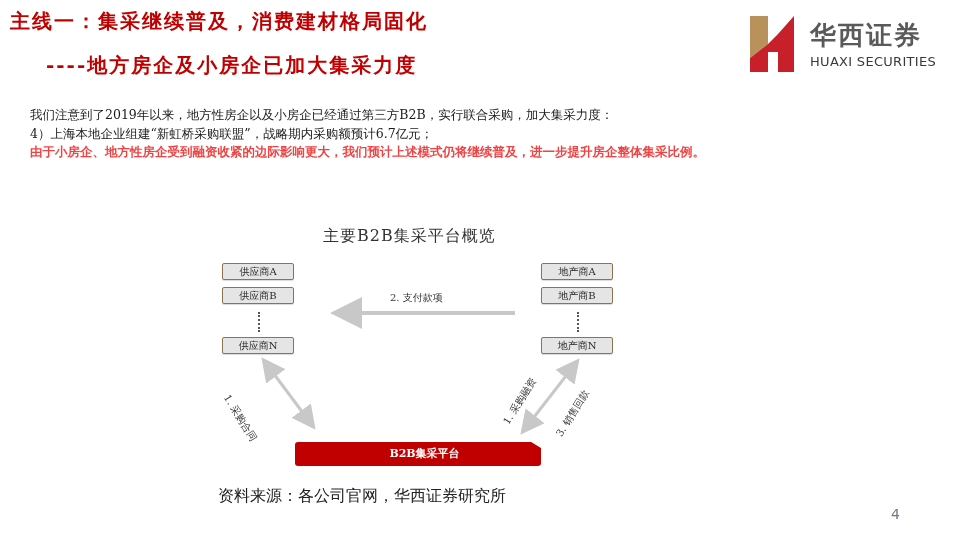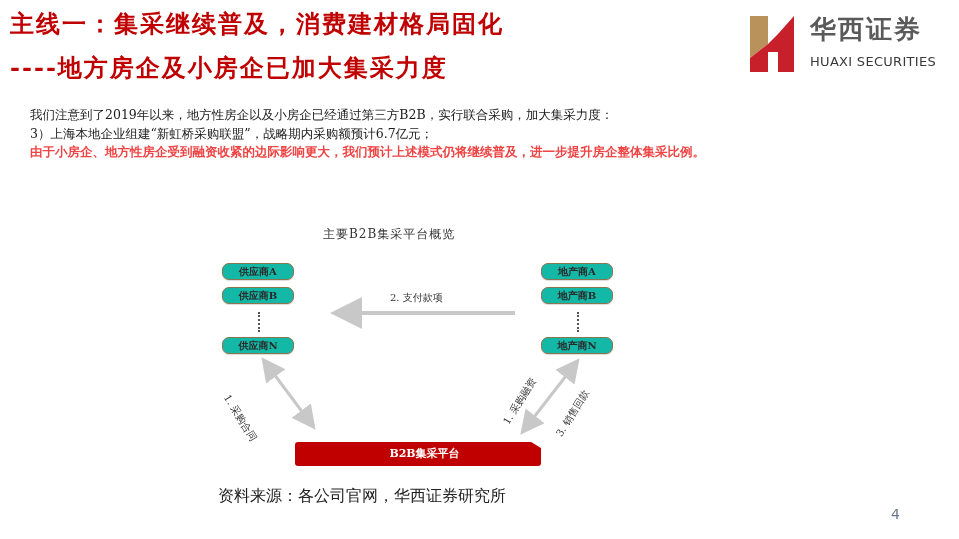--- a/index.html
+++ b/index.html
@@ -1,40 +1,40 @@
 <!DOCTYPE html>
 <html><head>
 <meta charset="utf-8">
 <style>
   * { margin: 0; padding: 0; box-sizing: border-box; }
   html, body { width: 959px; height: 539px; background: #ffffff; overflow: hidden; }
   body { position: relative; font-family: "DejaVu Serif", "Liberation Serif", serif; color: #1a1a1a; }
 
   .title {
     position: absolute; left: 10px; font-family: "DejaVu Serif", serif;
-    font-weight: bold; color: #c00000; font-size: 24px; letter-spacing: 2px; white-space: nowrap;
+    font-weight: bold; color: #c00000; font-size: 20px; letter-spacing: 2px; white-space: nowrap;
   }
   .title-1 { top: 8px; }
-  .title-2 { top: 52px; }
+  .title-2 { top: 52px; margin-left: 36px; }
 
   .logo { position: absolute; left: 748px; top: 12px; width: 200px; height: 60px; }
   .logo-mark { position: absolute; left: 0; top: 4px; width: 48px; height: 56px; }
-  .logo-cn { position: absolute; left: 62px; top: 0; font-size: 26px; font-weight: bold; color: #5a5a5a; letter-spacing: 2px; font-family: "DejaVu Serif", serif; white-space: nowrap; }
+  .logo-cn { position: absolute; left: 62px; top: 6px; font-size: 26px; font-weight: bold; color: #5a5a5a; letter-spacing: 2px; font-family: "DejaVu Serif", serif; white-space: nowrap; }
   .logo-en { position: absolute; left: 62px; top: 42px; font-size: 13px; color: #3a3a3a; font-family: "DejaVu Sans", sans-serif; letter-spacing: 0.3px; white-space: nowrap; }
 
   .body-text { position: absolute; left: 30px; top: 106px; font-size: 12.5px; line-height: 18.5px; color: #1a1a1a; }
   .body-text .line { white-space: nowrap; }
   .body-text .bold { font-weight: bold; color: #ef4444; }
 
-  .diagram-title { position: absolute; left: 323px; top: 226px; font-size: 12px; color: #333; letter-spacing: 1px; white-space: nowrap; }
+  .diagram-title { position: absolute; left: 323px; top: 226px; font-size: 16px; color: #333; letter-spacing: 1px; white-space: nowrap; }
 
   .node {
     position: absolute; width: 72px; height: 17px;
-    background: #14b8a6; border: 1px solid #8a7550; border-radius: 7px;
-    font-size: 10px; font-weight: bold; color: #2a2a2a; text-align: center; line-height: 15px;
+    background: #e5e5e5; border: 1px solid #8a7550; border-radius: 2px;
+    font-size: 10px; font-weight: normal; color: #2a2a2a; text-align: center; line-height: 15px;
     box-shadow: 0 1px 1px rgba(0,0,0,0.15); white-space: nowrap;
   }
   .vdots { position: absolute; width: 2px; height: 20px; border-left: 2px dotted #555; }
 
   .arrow-label { position: absolute; font-size: 10px; color: #333; white-space: nowrap; }
 
   .platform {
     position: absolute; left: 295px; top: 442px; width: 246px; height: 24px;
     background: #c00000; color: #fff; font-size: 11px; font-weight: bold;
     text-align: center; line-height: 24px;
@@ -59,21 +59,21 @@
     <polygon points="2,0 20,0 20,28 2,42" fill="#b8925a"></polygon>
     <polygon points="2,42 20,28 20,56 2,56" fill="#c8202a"></polygon>
     <polygon points="30,18 46,0 46,56 30,56 30,36 20,36 20,28" fill="#c8202a"></polygon>
   </svg>
   <div class="logo-cn">华西证券</div>
   <div class="logo-en">HUAXI SECURITIES</div>
 </div>
 
 <div class="body-text">
   <div class="line">我们注意到了2019年以来，地方性房企以及小房企已经通过第三方B2B，实行联合采购，加大集采力度：</div>
-  <div class="line">3）上海本地企业组建“新虹桥采购联盟”，战略期内采购额预计6.7亿元；</div>
+  <div class="line">4）上海本地企业组建“新虹桥采购联盟”，战略期内采购额预计6.7亿元；</div>
   <div class="line bold">由于小房企、地方性房企受到融资收紧的边际影响更大，我们预计上述模式仍将继续普及，进一步提升房企整体集采比例。</div>
 </div>
 
 <div class="diagram-title">主要B2B集采平台概览</div>
 
 <svg class="arrows">
   <defs>
     <marker id="ah" markerWidth="8" markerHeight="8" refX="6" refY="4" orient="auto">
       <polygon points="0,0 8,4 0,8" fill="#c8c8c8"></polygon>
     </marker>

